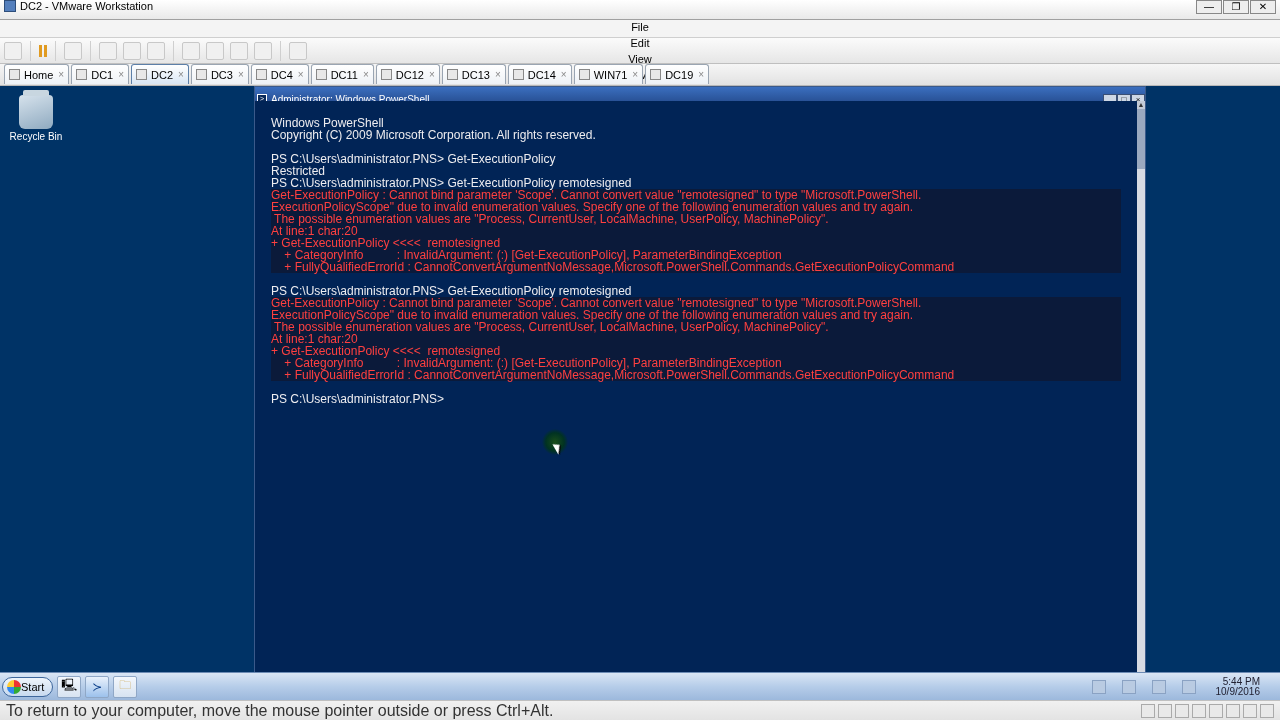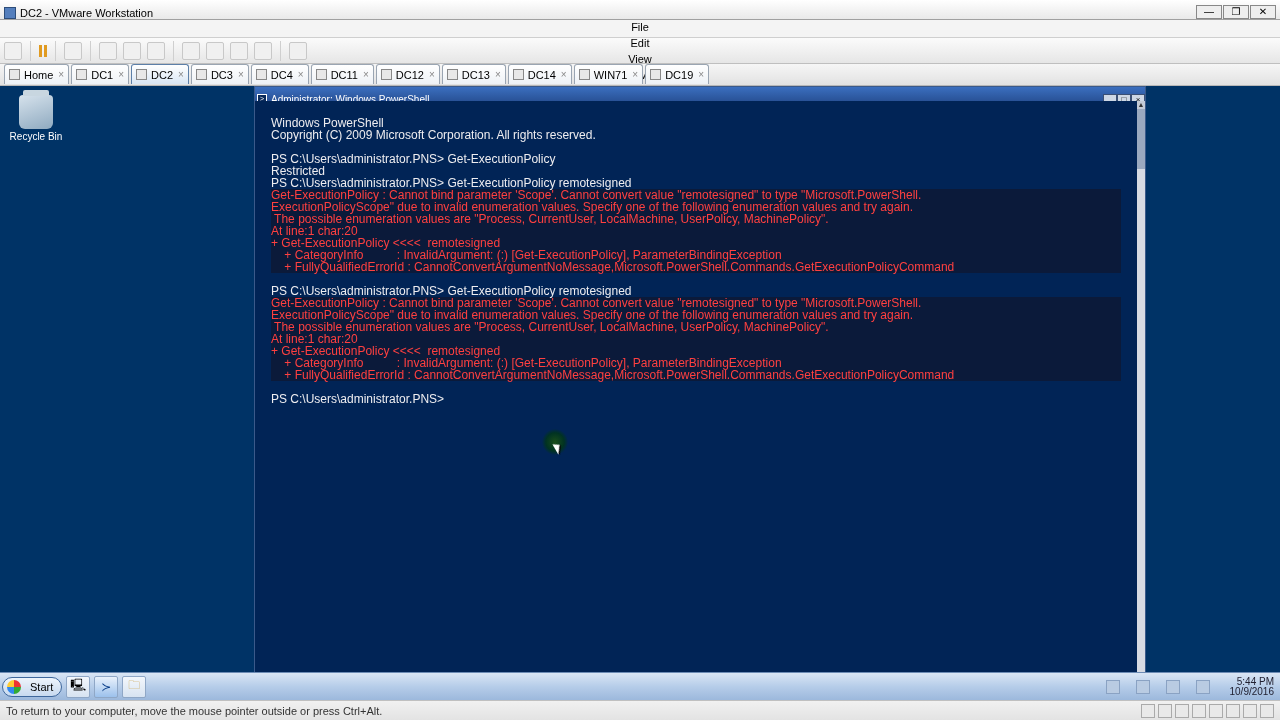--- a/index.html
+++ b/index.html
@@ -1,19 +1,19 @@
 <!DOCTYPE html>
 <html><head>
 <meta charset="utf-8">
 <style>
   * { margin: 0; padding: 0; box-sizing: border-box; font-family: "Segoe UI", Tahoma, sans-serif; }
   body { width: 1280px; height: 720px; overflow: hidden; background: #d6e4f2; }
 
   
-  .host-titlebar { height: 20px; background: linear-gradient(#fff,#e9e9e9); border-bottom: 1px solid #a0a0a0; display:flex; align-items:flex-end; padding: 0 4px; font-size: 11px; }
+  .host-titlebar { height: 20px; background: linear-gradient(#fff,#e9e9e9); border-bottom: 1px solid #a0a0a0; display:flex; align-items:flex-start; padding: 0 4px; font-size: 11px; }
   .host-titlebar .icon { width:12px; height:12px; background:#547fbd; display:inline-block; margin-right:4px; border:1px solid #2d4d7a; }
   .host-ctrls { margin-left:auto; display:flex; gap:1px; }
   .host-ctrls div { width:26px; height:14px; border:1px solid #888; background:#eee; font-size:10px; text-align:center; line-height:12px; }
 
   .menu-bar { height:18px; background:#f4f4f4; border-bottom:1px solid #cfcfcf; display:flex; align-items:center; padding:0 4px; font-size:11px; gap:2px;flex-direction:column; }
   .menu-bar span { padding: 1px 6px; }
 
   .tool-bar { height:26px; background:linear-gradient(#fbfbfb,#e6e6e6); border-bottom:1px solid #bfbfbf; display:flex; align-items:center; padding:0 4px; gap:6px; }
   .tb-btn { width:18px; height:18px; border:1px solid #c8c8c8; background:#f0f0f0; border-radius:2px; }
   .tb-sep { width:1px; height:20px; background:#cfcfcf; margin:0 2px; }
@@ -43,29 +43,29 @@
   .ps-scroll-v { position:absolute; top:14px; right:0; width:8px; bottom:8px; background:#d7dbe3; }
   .ps-scroll-v .thumb { position:absolute; top:0; left:0; right:0; height:60px; background:#9ba9bf; }
   .ps-scroll-v .arr { position:absolute; left:0; right:0; height:8px; background:#c3cad6; font-size:7px; text-align:center; line-height:8px; color:#333; }
   .ps-scroll-h { position:absolute; left:0; right:8px; bottom:0; height:8px; background:#d7dbe3; }
   .ps-scroll-h .arr { position:absolute; top:0; bottom:0; width:8px; background:#c3cad6; font-size:7px; text-align:center; color:#333; }
 
   .err { color:#ff4040; background:#0b1a3a; }
 
   
   .guest-taskbar { position:absolute; left:0; right:0; bottom:0; height:28px; background:linear-gradient(#dae6f5,#b6cde9 50%,#9cb8dc); border-top:1px solid #6d8cb5; display:flex; align-items:center; font-size:11px; }
-  .start-btn { margin-left:2px; height:20px; padding:0 8px 0 4px; border:1px solid #3e679c; border-radius:11px; background:linear-gradient(#eef4fb,#c7d9ef); display:flex; align-items:center; gap:9px; }
+  .start-btn { margin-left:2px; height:20px; padding:0 8px 0 4px; border:1px solid #3e679c; border-radius:11px; background:linear-gradient(#eef4fb,#c7d9ef); display:flex; align-items:center; gap:0; }
   .start-btn .orb { width:14px; height:14px; border-radius:50%; background:conic-gradient(#e33 0 25%,#3a3 25% 50%,#38e 50% 75%,#fc3 75% 100%); }
   .ql { width:24px; height:22px; margin-left:4px; border:1px solid #8fa7c6; background:linear-gradient(#f3f7fc,#d7e3f1); border-radius:2px; display:flex; align-items:center; justify-content:center; font-size:12px; }
-  .tray { margin-left:auto; display:flex; align-items:center; gap:16px; padding-right:6px; height:100%; }
+  .tray { margin-left:auto; display:flex; align-items:center; gap:16px; padding-right:20px; height:100%; }
   .tray .t { width:14px; height:14px; background:#b9cbe2; border:1px solid #8aa2c3; }
   .tray .clock { font-size:10px; text-align:right; line-height:10px; padding-left:4px; color:#223; }
 
   
-  .status-bar { position:absolute; left:0; right:0; bottom:0; height:20px; background:linear-gradient(#f1f1f1,#e3e3e3); border-top:1px solid #c0c0c0; font-size:11px; display:flex; align-items:center; padding:0 6px; color:#333; }
+  .status-bar { position:absolute; left:0; right:0; bottom:0; height:20px; background:linear-gradient(#f1f1f1,#e3e3e3); border-top:1px solid #c0c0c0; font-size:16px; display:flex; align-items:center; padding:0 6px; color:#333; }
   .status-bar .right { margin-left:auto; display:flex; gap:3px; }
   .status-bar .dev { width:14px; height:14px; border:1px solid #aaa; background:#e9e9e9; }
 
   .cursor-glow { position:absolute; width:26px; height:26px; border-radius:50%; background:radial-gradient(circle,#1a4d1a 0%,rgba(0,60,0,0.6) 50%,rgba(0,0,0,0) 72%); pointer-events:none; }
   .cursor-arrow { position:absolute; width:0; height:0; border-left:6px solid #fff; border-top:4px solid transparent; border-bottom:8px solid transparent; transform:rotate(-30deg); filter:drop-shadow(1px 1px 0 #000); pointer-events:none; }
 </style>
 </head>
 <body>
 
 <div class="host-titlebar">

